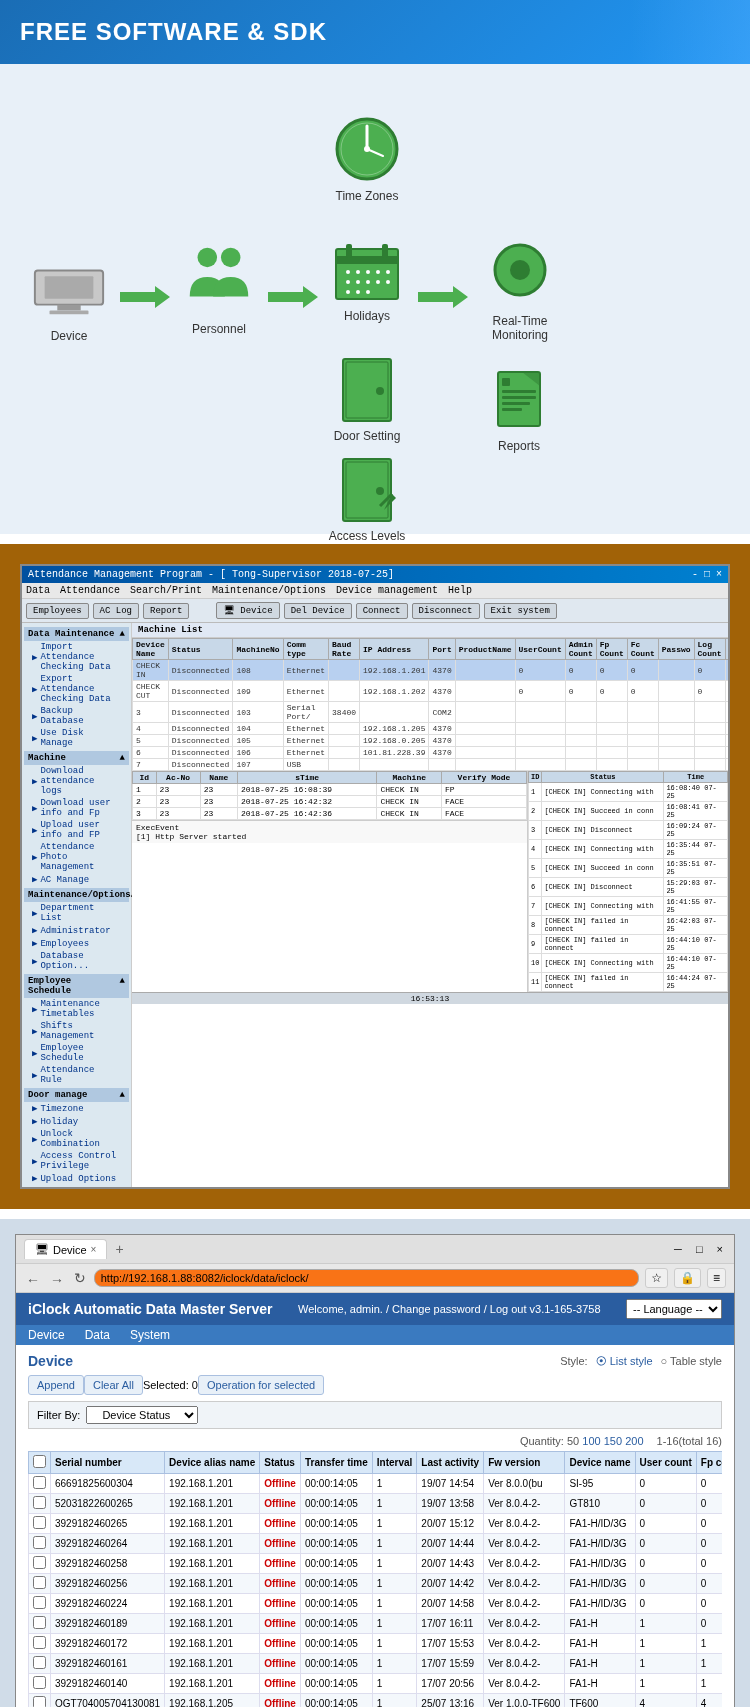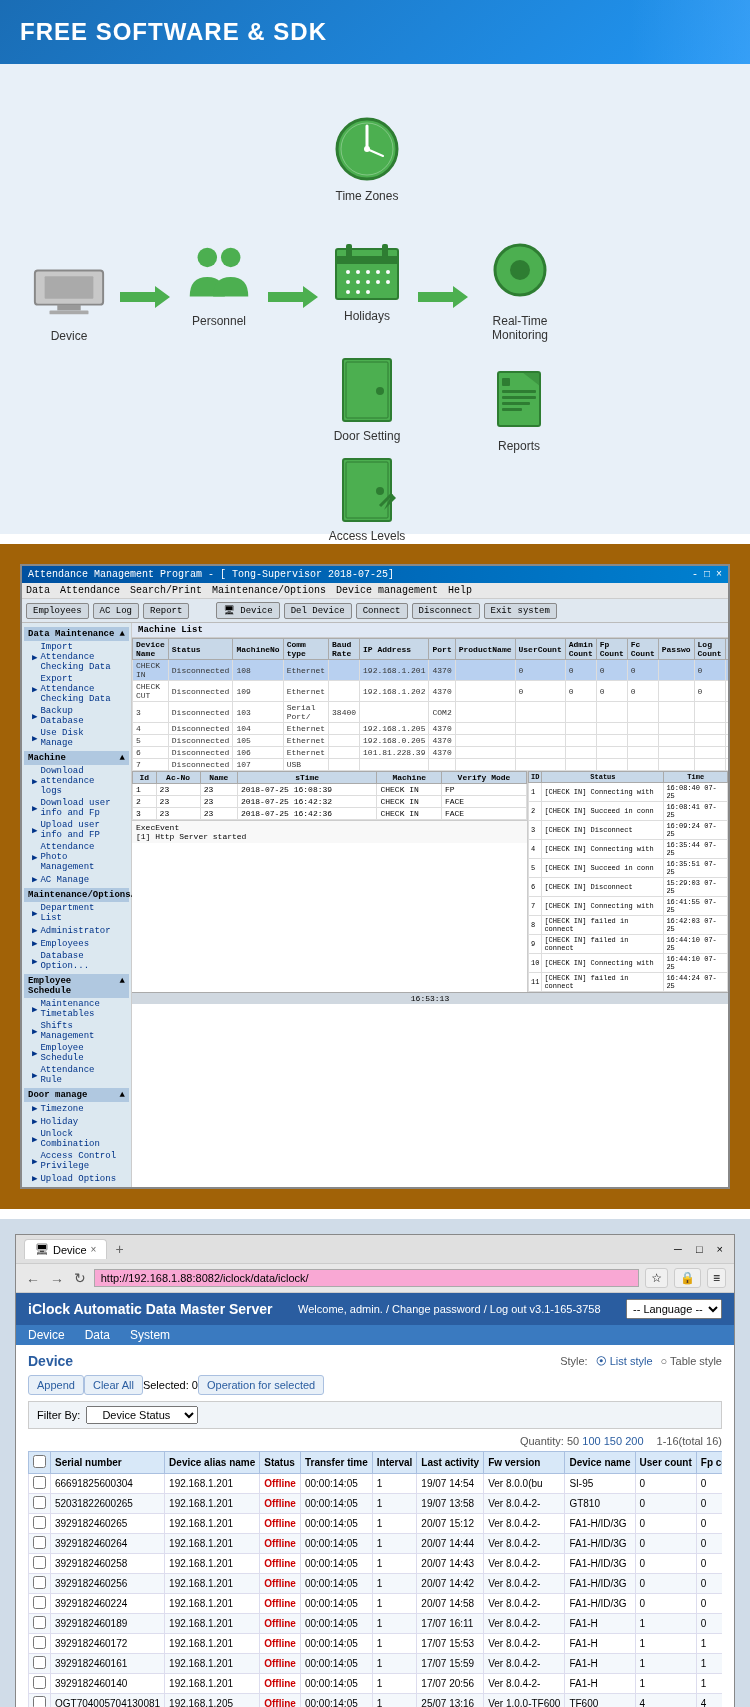--- a/index.html
+++ b/index.html
@@ -278,22 +278,22 @@
       cursor: pointer;
       padding: 0 2px;
     }
     .browser-nav-btn:disabled { color: #bbb; }
 
     .browser-url {
       flex: 1;
       border: 1px solid #aaa;
       padding: 2px 6px;
       font-size: 11px;
-      border-radius: 0;
-      background: #f9a8d4;
+      border-radius: 8px;
+      background: #f97316;
     }
 
     .browser-action-btn {
       background: #f0f0f0;
       border: 1px solid #ccc;
       padding: 2px 5px;
       font-size: 12px;
       cursor: pointer;
       border-radius: 3px;
     }
@@ -470,21 +470,21 @@
       </div>
       <span class="diag-label">Device</span>
     </div>
 
     <div class="diag-arrow" style="left:100px; top:188px;">
       <svg width="50" height="30" viewBox="0 0 50 30">
         <polygon points="0,10 35,10 35,4 50,15 35,26 35,20 0,20" fill="#4caf50"></polygon>
       </svg>
     </div>
 
-    <div class="diag-item" style="left:160px; top:145px;">
+    <div class="diag-item" style="left:160px; top:145px;gap:8px;">
       <div class="diag-icon-box">
         <svg width="80" height="65" viewBox="0 0 80 65">
 
           <circle cx="28" cy="15" r="10" fill="#4caf50"></circle>
           <path d="M10 55 Q10 35 28 35 Q46 35 46 55" fill="#4caf50"></path>
 
           <circle cx="52" cy="15" r="10" fill="#4caf50"></circle>
           <path d="M34 55 Q34 35 52 35 Q70 35 70 55" fill="#4caf50"></path>
         </svg>
       </div>

